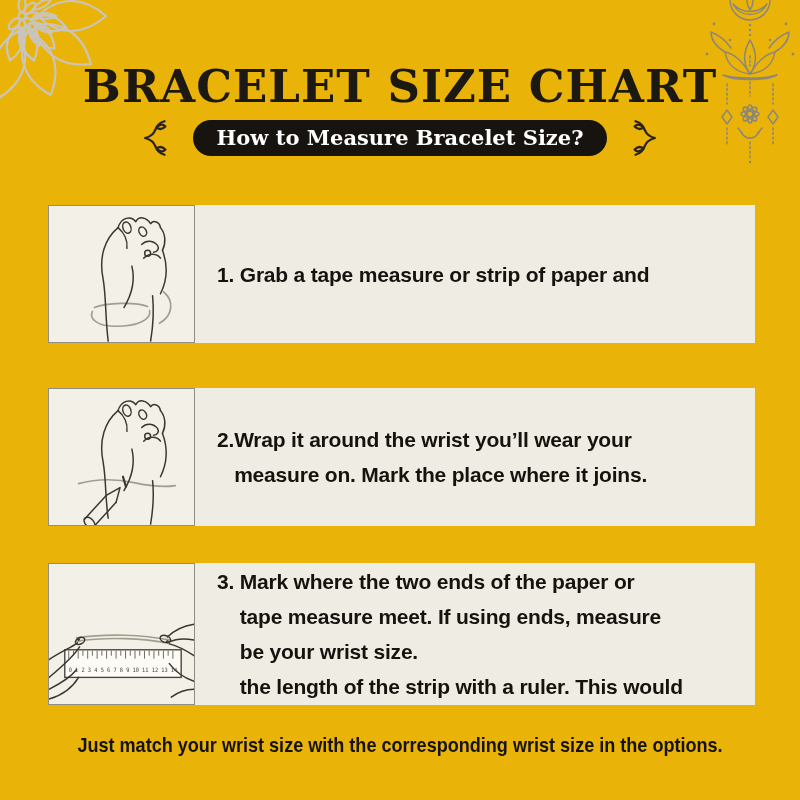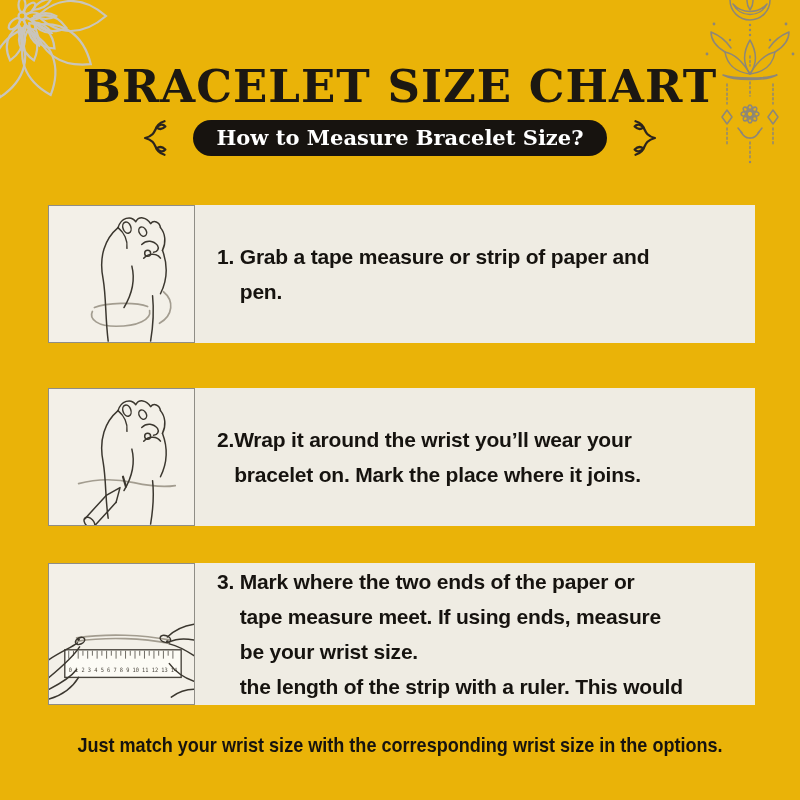--- a/index.html
+++ b/index.html
@@ -169,21 +169,20 @@
           <path d="M84,60 C88,76 82,92 76,102"></path>
           <path d="M70,21 C76,26 80,34 79,42"></path>
         </g>
       </svg>
     </div>
     <div class="step-text">
       <div class="tw">
         <span class="num">1. </span>
         <div class="lines">
           <div class="ln">Grab a tape measure or strip of paper and</div>
-          <div class="ln">pen.</div>
         </div>
       </div>
     </div>
   </section>
 
   <section class="step" id="step2">
     <div class="fig">
       <svg viewBox="0 0 147 136" aria-hidden="true">
         <g class="tape-stroke">
           <path d="M30,95 C52,89 72,91 86,94 C100,97 116,99 128,97"></path>
@@ -207,21 +206,21 @@
           <path d="M58,107 L72,99 L68,114"></path>
           <ellipse cx="41" cy="134.5" rx="6.5" ry="4.2" transform="rotate(45 41 134.5)"></ellipse>
         </g>
       </svg>
     </div>
     <div class="step-text">
       <div class="tw">
         <span class="num">2.</span>
         <div class="lines">
           <div class="ln">Wrap it around the wrist you’ll wear your</div>
-          <div class="ln">bracelet on. Mark the place where it joins.</div>
+          <div class="ln">measure on. Mark the place where it joins.</div>
         </div>
       </div>
     </div>
   </section>
 
   <section class="step" id="step3">
     <div class="fig">
       <svg viewBox="0 0 147 136" aria-hidden="true">
         <g class="tape-stroke">
           <path d="M28,72 C60,67 96,69 122,74"></path>

